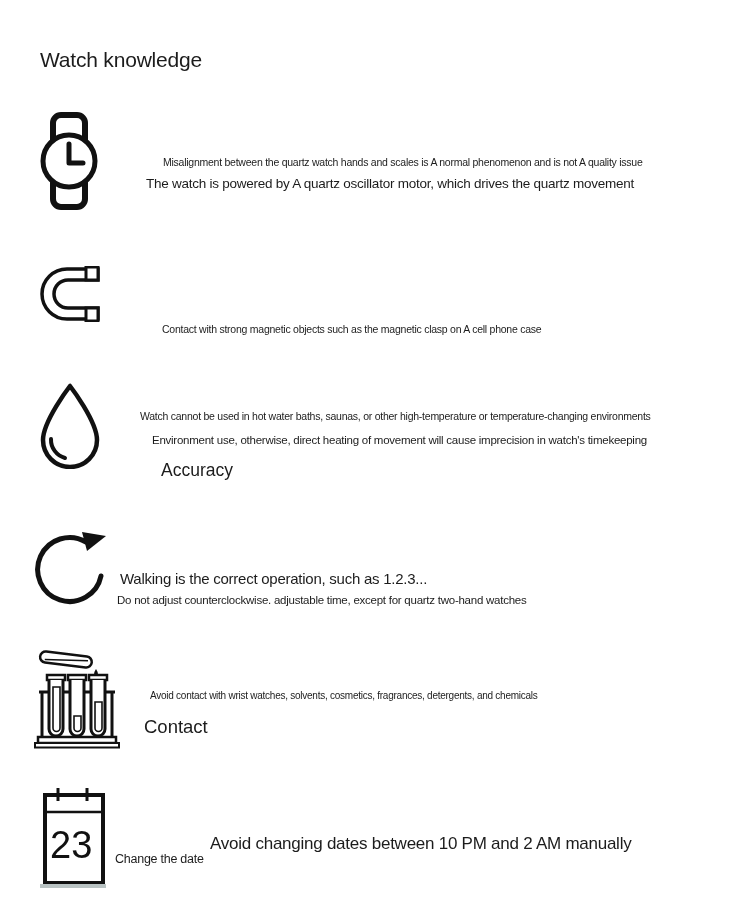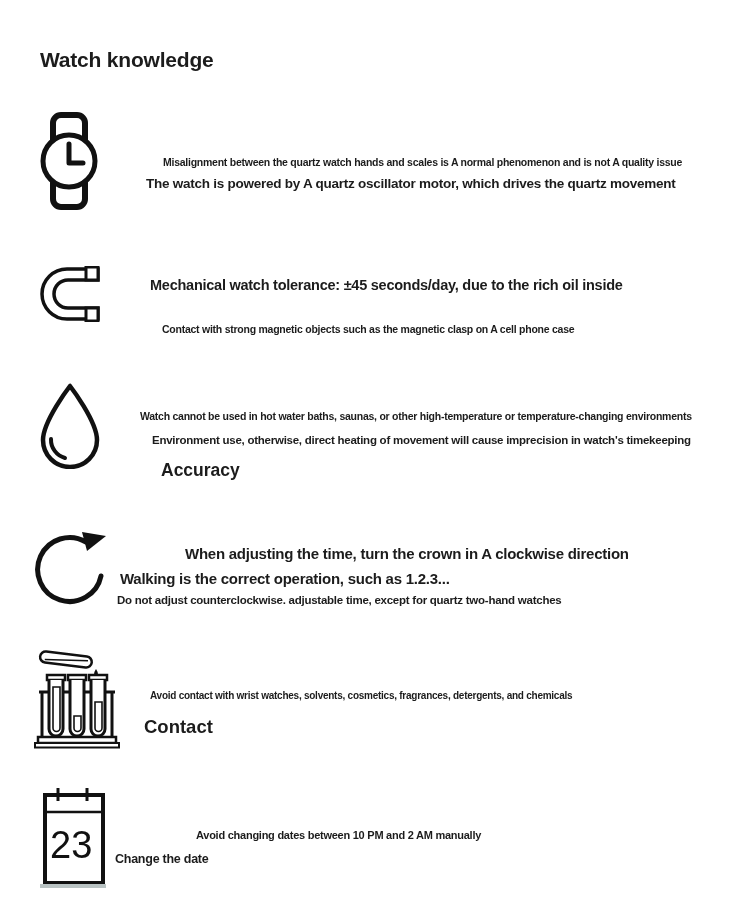--- a/index.html
+++ b/index.html
@@ -1,20 +1,20 @@
 <!DOCTYPE html>
 <html><head>
 <meta charset="utf-8">
 <style>
   html,body{margin:0;padding:0;background:#fff;}
   .page{
     position:relative;width:750px;height:909px;background:#ffffff;
     font-family:"Liberation Sans",sans-serif;color:#1c1c1c;overflow:hidden;
   }
-  .t{position:absolute;white-space:nowrap;font-weight:bold;letter-spacing:-0.25px;line-height:1.1;text-align:center;}
+  .t{position:absolute;white-space:nowrap;font-weight:normal;letter-spacing:-0.25px;line-height:1.1;text-align:center;}
   .icon{position:absolute;}
   #page-title{left:40px;top:34px;font-size:21px;letter-spacing:-0.2px;}
 
   
   #icon-watch{left:40px;top:112px;}
   #s1l1{left:163px;top:146px;font-size:10.5px;}
   #s1l2{left:146px;top:163px;font-size:13.5px;}
 
   
   #icon-magnet{left:40px;top:266px;}
@@ -34,21 +34,21 @@
   #s4l2{left:120px;top:556px;font-size:15px;}
   #s4l3{left:117px;top:582px;font-size:11.5px;}
 
   
   #icon-tubes{left:34px;top:646px;}
   #s5l1{left:150px;top:680px;font-size:10px;}
   #s5l2{left:144px;top:698px;font-size:18.5px;letter-spacing:0;}
 
   
   #icon-calendar{left:42px;top:786px;}
-  #s6l1{left:196px;top:818px;font-size:11px;}
+  #s6l1{left:210px;top:818px;font-size:17px;}
   #s6l2{left:115px;top:840px;font-size:12.5px;}
   #calendar-shadow{position:absolute;left:40px;top:884px;width:66px;height:4px;background:#b9c3c3;}
   .cal-day{font-family:"Liberation Sans",sans-serif;font-weight:400;}
 </style>
 </head>
 <body>
 
 <div class="page">
 
   <h1 class="t" id="page-title">Watch knowledge</h1>
@@ -63,40 +63,38 @@
   <p class="t" id="s1l1">Misalignment between the quartz watch hands and scales is A normal phenomenon and is not A quality issue</p>
   <p class="t" id="s1l2">The watch is powered by A quartz oscillator motor, which drives the quartz movement</p>
 
   <div class="icon" id="icon-magnet">
     <svg width="62" height="56" viewBox="0 0 62 56" aria-hidden="true">
       <path d="M58 3 H27 A25 25 0 0 0 27 53 H58 V42 H28 A14 14 0 0 1 28 14 H58 Z" fill="#fff" stroke="#111" stroke-width="3.5"></path>
       <rect x="46" y="1" width="12" height="13" fill="#fff" stroke="#111" stroke-width="3"></rect>
       <rect x="46" y="42" width="12" height="13" fill="#fff" stroke="#111" stroke-width="3"></rect>
     </svg>
   </div>
-  <p class="t" id="s2l1">Mechanical watch tolerance: ±45 seconds/day, due to the rich oil inside</p>
   <p class="t" id="s2l3">Contact with strong magnetic objects such as the magnetic clasp on A cell phone case</p>
 
   <div class="icon" id="icon-drop">
     <svg width="62" height="86" viewBox="0 0 62 86" aria-hidden="true">
       <path d="M31 3 C 31 3, 4 38, 4 57 A 27 27 0 0 0 58 57 C 58 38, 31 3, 31 3 Z" fill="none" stroke="#111" stroke-width="4.5" stroke-linejoin="round"></path>
       <path d="M12 56 A 19 19 0 0 0 26 75" fill="none" stroke="#111" stroke-width="4" stroke-linecap="round"></path>
     </svg>
   </div>
   <p class="t" id="s3l1">Watch cannot be used in hot water baths, saunas, or other high-temperature or temperature-changing environments</p>
   <p class="t" id="s3l2">Environment use, otherwise, direct heating of movement will cause imprecision in watch's timekeeping</p>
   <p class="t" id="s3l3">Accuracy</p>
 
   <div class="icon" id="icon-rotate">
     <svg width="78" height="84" viewBox="0 0 78 84" aria-hidden="true">
       <path d="M54 18 A 32 32 0 1 0 69 52" fill="none" stroke="#111" stroke-width="5" stroke-linecap="round"></path>
       <polygon points="50,8 55,27 74,12" fill="#111"></polygon>
     </svg>
   </div>
-  <p class="t" id="s4l1">When adjusting the time, turn the crown in A clockwise direction</p>
   <p class="t" id="s4l2">Walking is the correct operation, such as 1.2.3...</p>
   <p class="t" id="s4l3">Do not adjust counterclockwise. adjustable time, except for quartz two-hand watches</p>
 
   <div class="icon" id="icon-tubes">
     <svg width="86" height="104" viewBox="0 0 86 104" aria-hidden="true">
       <g transform="rotate(7 32 13)">
         <rect x="6" y="8" width="52" height="11" rx="5.5" fill="#fff" stroke="#111" stroke-width="2.5"></rect>
         <line x1="11" y1="16" x2="54" y2="12" stroke="#111" stroke-width="1.5"></line>
       </g>
       <path d="M62 23 q 4 6 0 9 q -4 -3 0 -9" fill="#111"></path>

